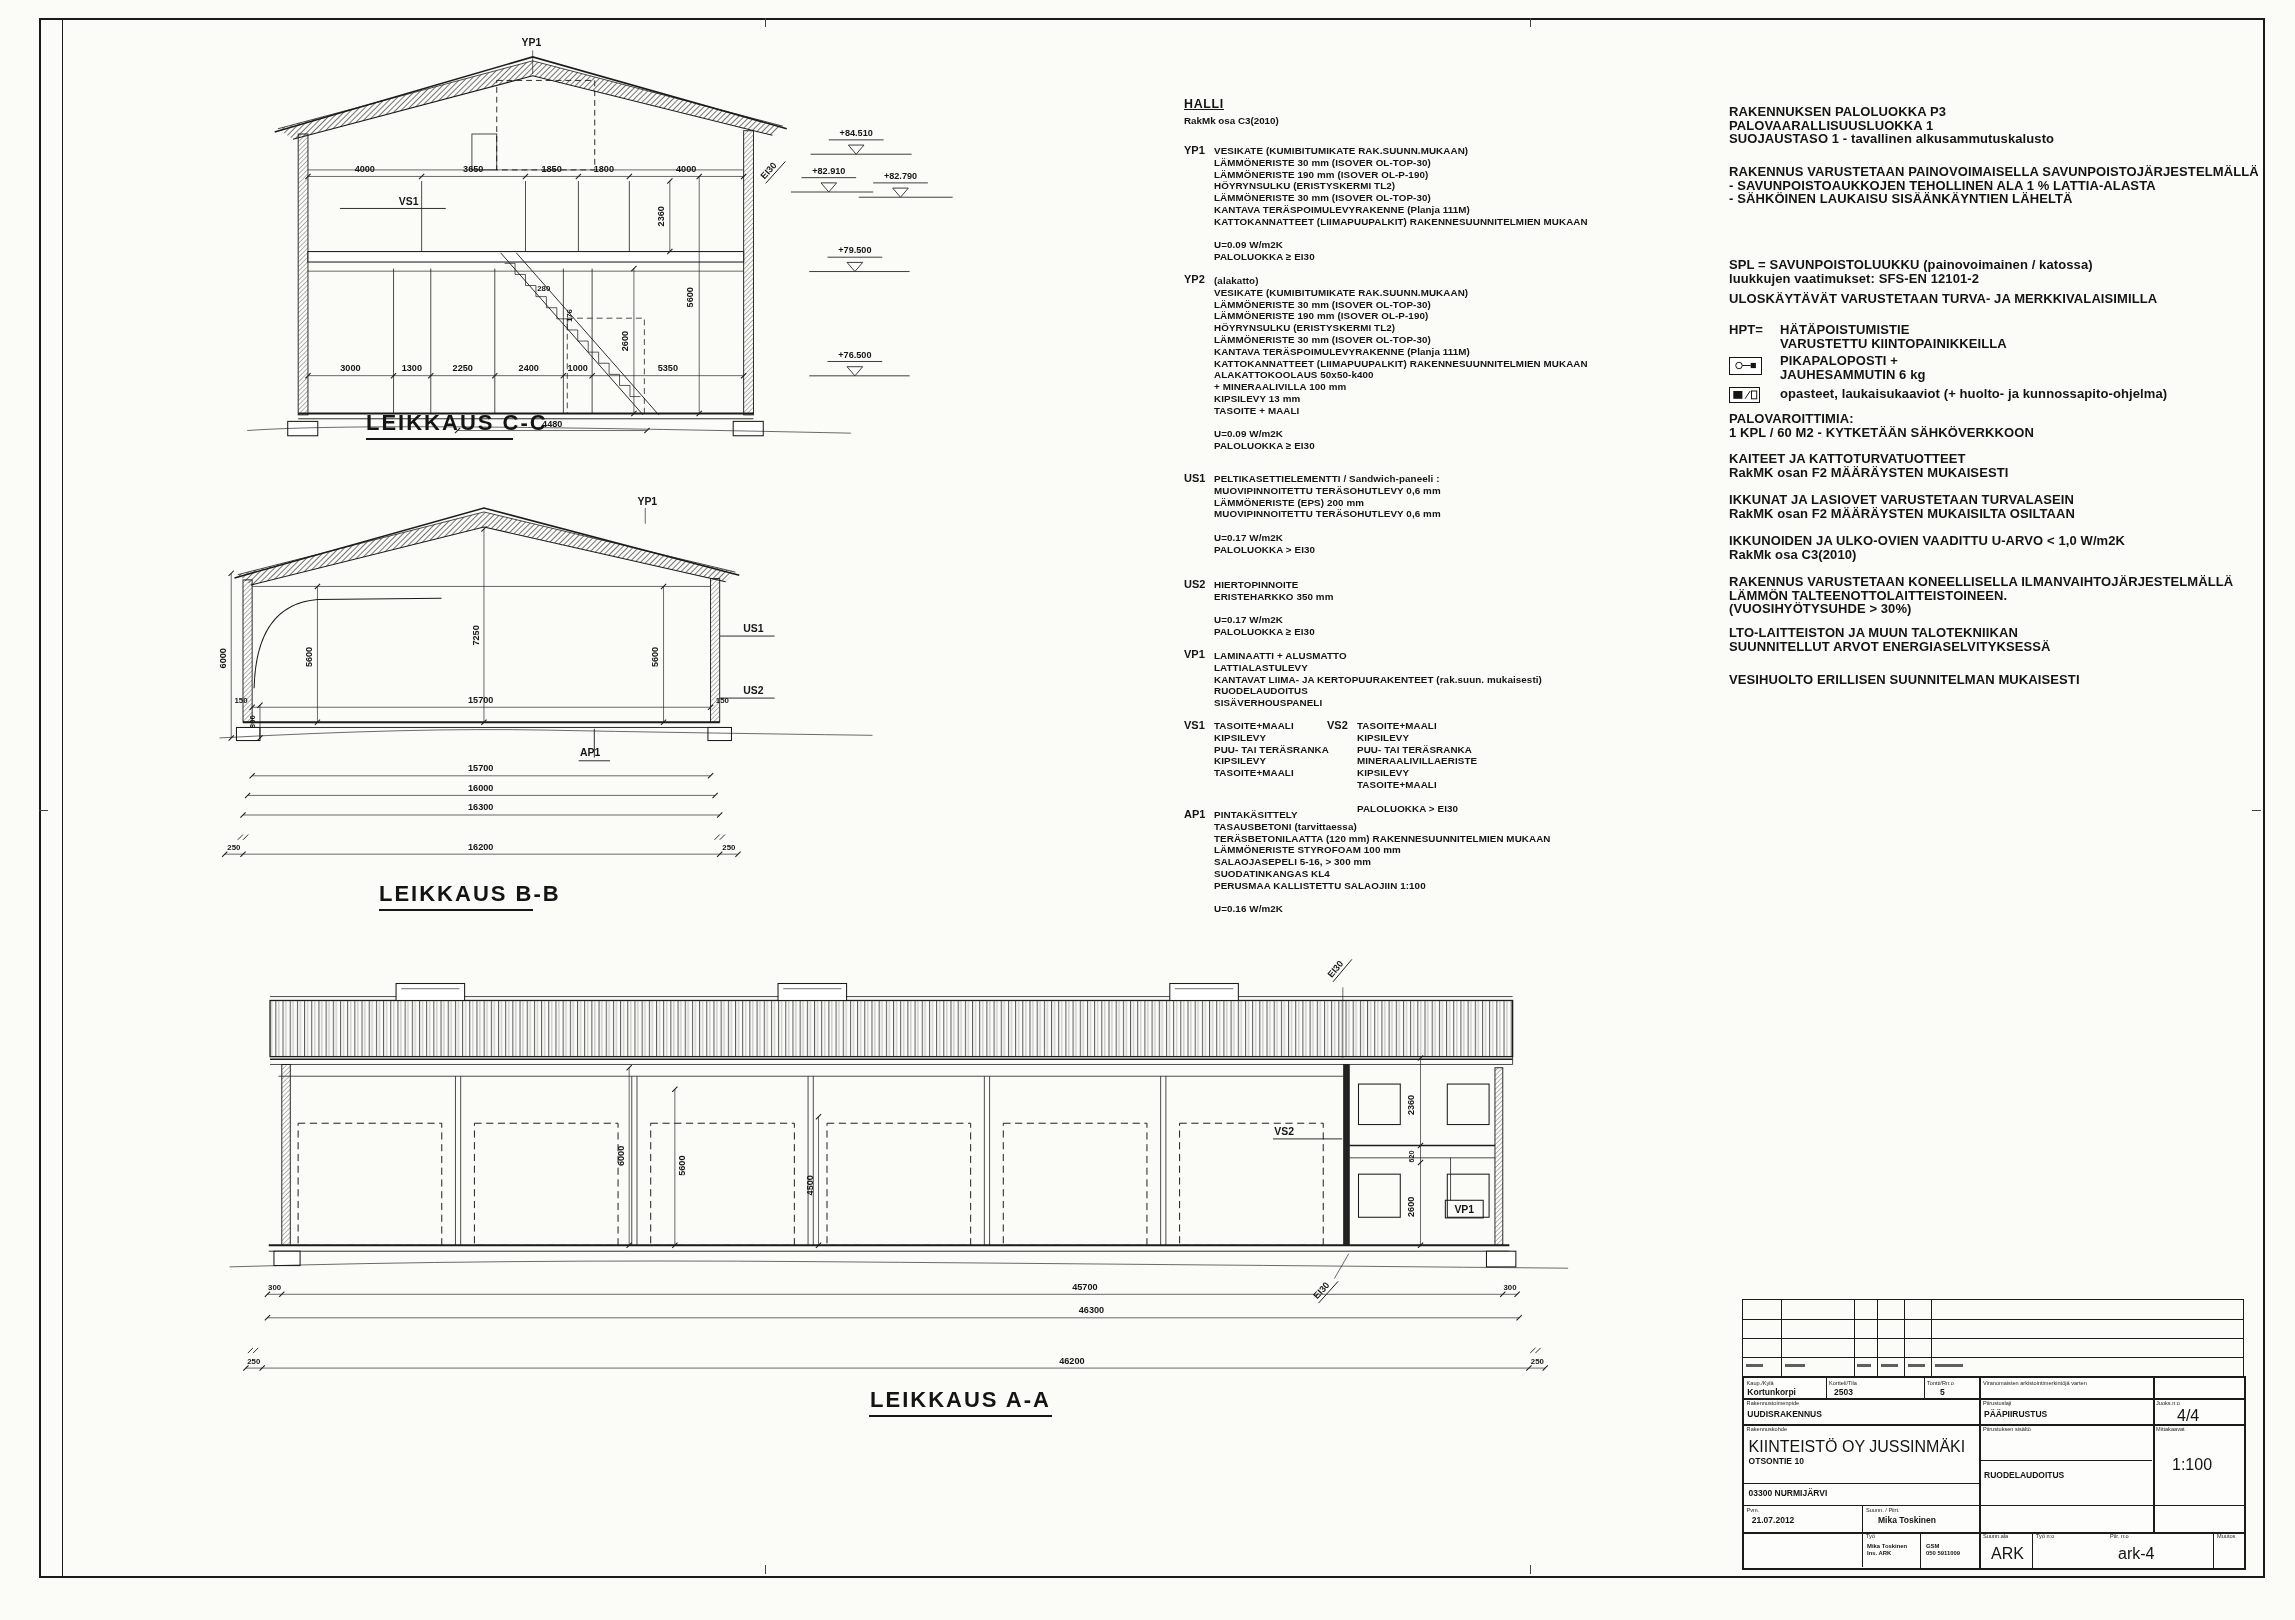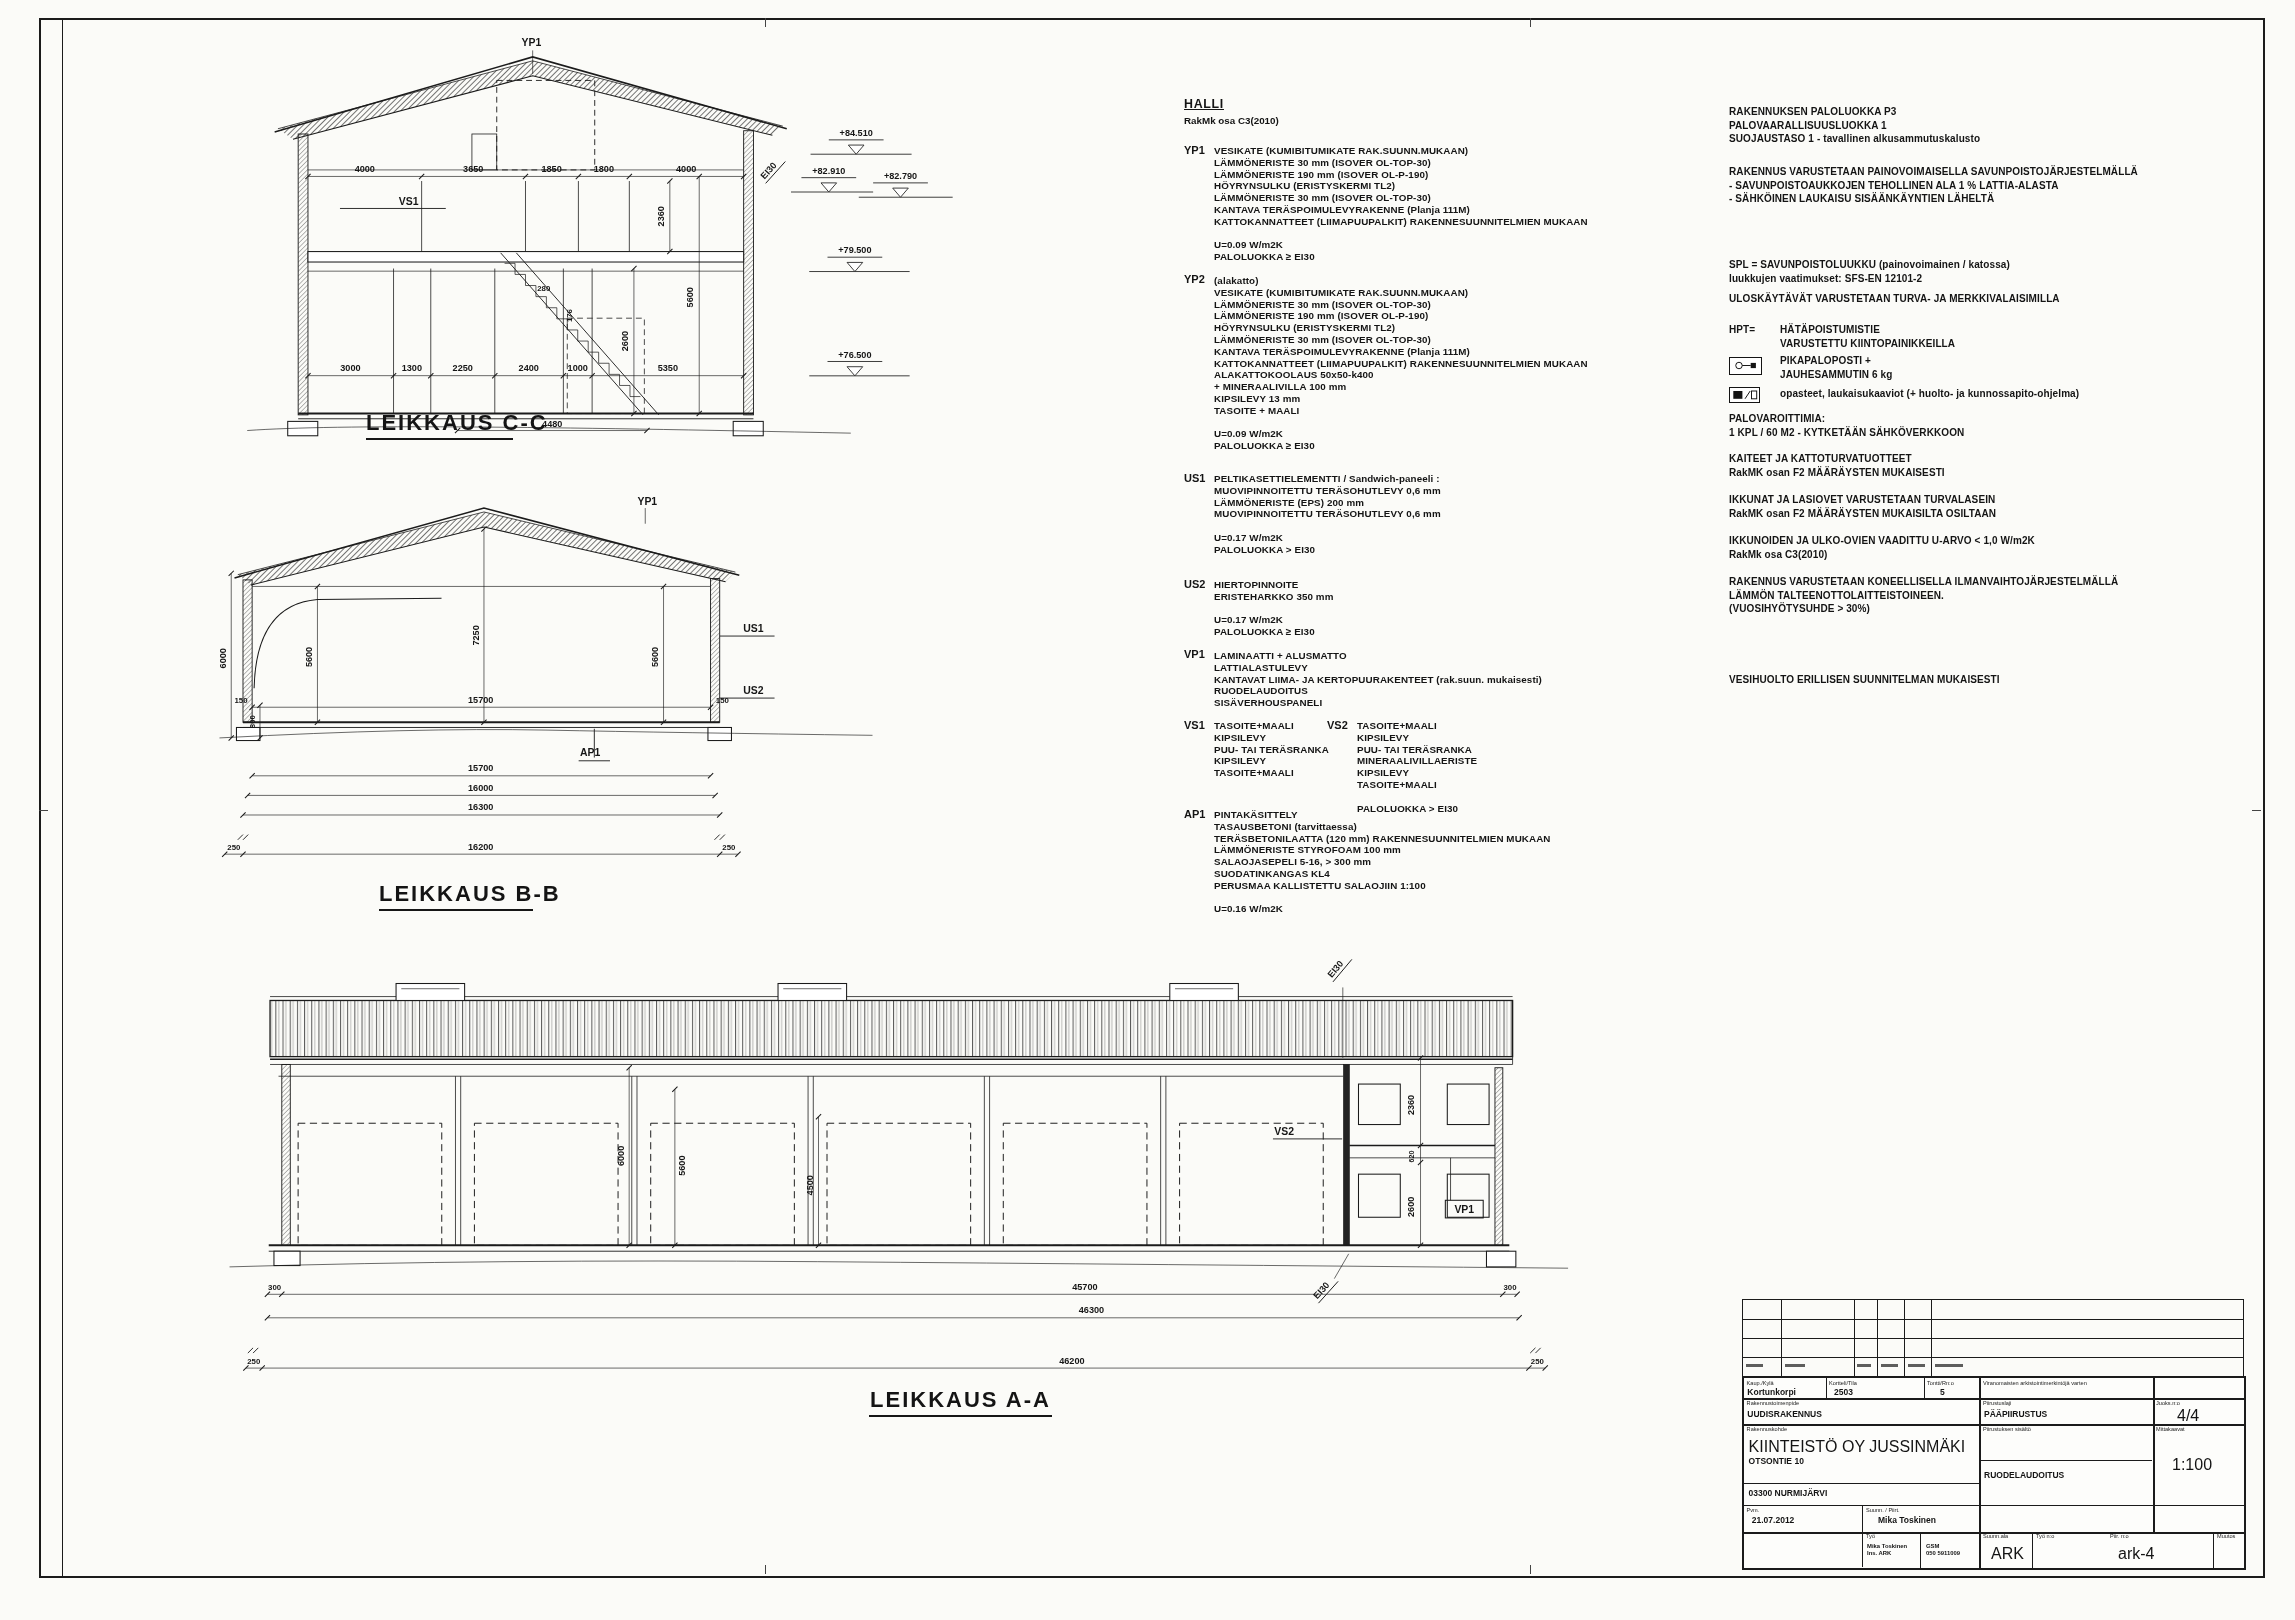--- a/index.html
+++ b/index.html
@@ -11,21 +11,21 @@
   svg{position:absolute;overflow:visible;}
   svg text{font-family:"Liberation Sans",sans-serif;font-weight:bold;fill:#161616;font-size:14px;}
   svg .t12{font-size:12px;} svg .t11{font-size:11px;} svg .t16{font-size:16px;}
   svg .mid{text-anchor:middle;}
   .sec-title{position:absolute;font-size:22px;font-weight:bold;letter-spacing:2px;
              border-bottom:2px solid #161616;padding-bottom:2px;text-align:center;white-space:nowrap;}
   .spec{position:absolute;font-size:9.8px;font-weight:bold;line-height:11.8px;letter-spacing:0.1px;white-space:pre-line;}
   .spec-code{position:absolute;font-size:11px;font-weight:bold;}
   .halli-title{position:absolute;font-size:12.4px;font-weight:bold;text-decoration:underline;letter-spacing:0.7px;}
   .halli-sub{position:absolute;font-size:9.8px;font-weight:bold;}
-  .note{position:absolute;font-size:10px;font-weight:bold;line-height:13.7px;letter-spacing:0.1px;white-space:pre-line;width:543px;}
+  .note{position:absolute;font-size:13px;font-weight:bold;line-height:13.7px;letter-spacing:0.1px;white-space:pre-line;width:543px;}
   .icon-box{position:absolute;border:1.3px solid #141414;display:flex;align-items:center;justify-content:center;background:#fff;}
   .tblock{position:absolute;left:1742px;top:1376px;width:500px;height:190px;border:2px solid #1b1b1b;background:#fdfdfb;}
   .revtable{position:absolute;left:1742px;top:1299px;width:500px;height:76px;border-left:1.3px solid #1b1b1b;border-top:1.3px solid #1b1b1b;border-right:1.3px solid #1b1b1b;}
   .cell-line{position:absolute;background:#1b1b1b;}
   .tb-label{position:absolute;font-size:5.6px;color:#222;white-space:nowrap;}
   .tb-val-lg{position:absolute;font-size:16px;font-weight:normal;white-space:nowrap;}
   .tb-val{position:absolute;font-size:8.5px;font-weight:bold;white-space:nowrap;}
   .tb-sm{position:absolute;font-size:5.9px;font-weight:bold;line-height:6.5px;white-space:pre-line;}
   .smudge{position:absolute;height:2.6px;background:#2a2a2a;opacity:.75;}
 </style>
@@ -394,20 +394,22 @@
 1 KPL / 60 M2 - KYTKETÄÄN SÄHKÖVERKKOON</div>
   <div class="note" style="left:1729px;top:452px">KAITEET JA KATTOTURVATUOTTEET
 RakMK osan F2 MÄÄRÄYSTEN MUKAISESTI</div>
   <div class="note" style="left:1729px;top:493px">IKKUNAT JA LASIOVET VARUSTETAAN TURVALASEIN
 RakMK osan F2 MÄÄRÄYSTEN MUKAISILTA OSILTAAN</div>
   <div class="note" style="left:1729px;top:534px">IKKUNOIDEN JA ULKO-OVIEN VAADITTU U-ARVO &lt; 1,0 W/m2K
 RakMk osa C3(2010)</div>
   <div class="note" style="left:1729px;top:575px">RAKENNUS VARUSTETAAN KONEELLISELLA ILMANVAIHTOJÄRJESTELMÄLLÄ
 LÄMMÖN TALTEENOTTOLAITTEISTOINEEN.
 (VUOSIHYÖTYSUHDE &gt; 30%)</div>
+  <div class="note" style="left:1729px;top:626px">LTO-LAITTEISTON JA MUUN TALOTEKNIIKAN
+SUUNNITELLUT ARVOT ENERGIASELVITYKSESSÄ</div>
   <div class="note" style="left:1729px;top:673px">VESIHUOLTO ERILLISEN SUUNNITELMAN MUKAISESTI</div>
 
   <div class="revtable">
     <div class="cell-line" style="left:0;top:19px;width:500px;height:1.3px"></div>
     <div class="cell-line" style="left:0;top:38px;width:500px;height:1.3px"></div>
     <div class="cell-line" style="left:0;top:57px;width:500px;height:1.3px"></div>
     <div class="cell-line" style="left:38px;top:0;width:1.3px;height:76px"></div>
     <div class="cell-line" style="left:111px;top:0;width:1.3px;height:76px"></div>
     <div class="cell-line" style="left:134px;top:0;width:1.3px;height:76px"></div>
     <div class="cell-line" style="left:161px;top:0;width:1.3px;height:76px"></div>

